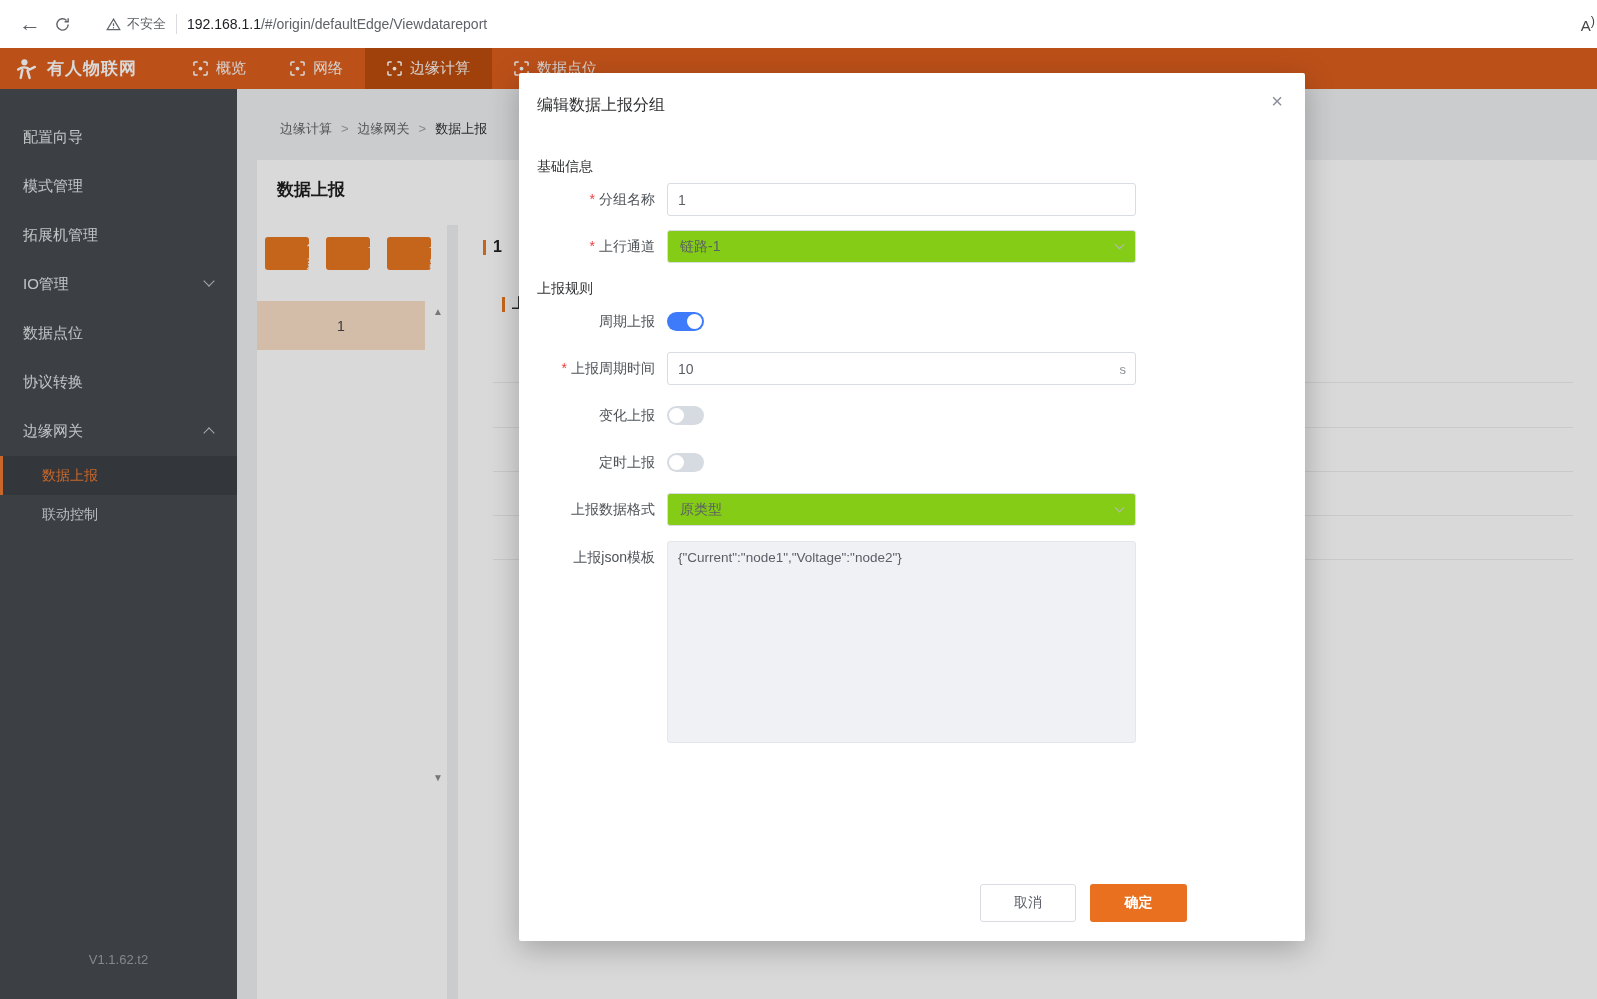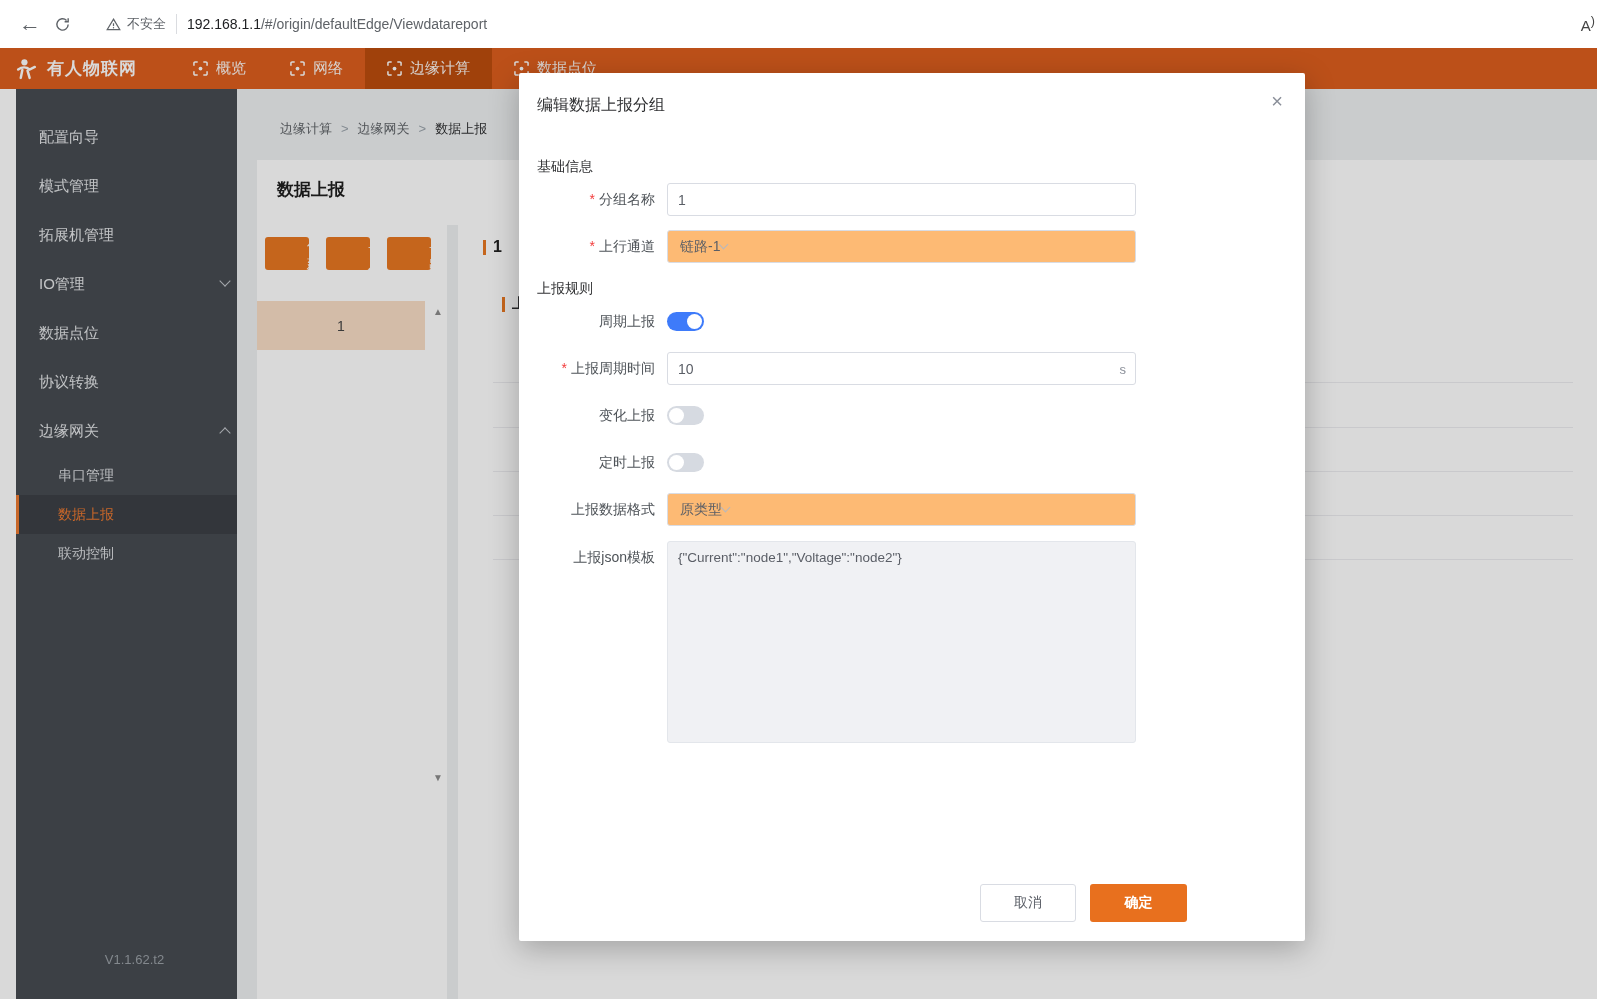--- a/index.html
+++ b/index.html
@@ -22,21 +22,21 @@
 
   
   .app-header { position:absolute; top:0; left:0; right:0; height:41px; background:#dd5f1e; display:flex; align-items:center; color:#fff; }
   .brand { display:flex; align-items:center; gap:8px; padding-left:14px; }
   .brand-name { font-size:17px; font-weight:bold; letter-spacing:1px; }
   .top-nav { display:flex; height:100%; margin-left:34px; }
   .nav-item { display:flex; align-items:center; gap:8px; padding:0 22px; height:100%; font-size:15px; cursor:pointer; color:rgba(255,255,255,.95); }
   .nav-item.active { background:#bc4d0e; }
 
   
-  .sidebar { position:absolute; top:41px; left:16px; width:237px; bottom:0; background:#474c52; }
+  .sidebar { position:absolute; top:41px; left:0; width:237px; bottom:0; background:#474c52; }
   .side-list { list-style:none; padding-top:24px; }
   .side-item { position:relative; height:49px; display:flex; align-items:center; padding-left:23px; color:#e4e6e8; font-size:15px; cursor:pointer; }
   .side-sub { position:relative; height:39px; display:flex; align-items:center; padding-left:42px; color:#dcdee1; font-size:14px; cursor:pointer; }
   .side-sub.active { background:#3c4046; color:#ec7931; border-left:3px solid #ec7931; padding-left:39px; }
   .chev { position:absolute; right:24px; width:8px; height:8px; border-right:1.6px solid #c3c7cc; border-bottom:1.6px solid #c3c7cc; }
   .chev.down { transform:rotate(45deg); top:17px; }
   .chev.up { transform:rotate(-135deg); top:22px; }
   .version { position:absolute; bottom:32px; left:0; right:0; text-align:center; color:#9aa0a6; font-size:13px; }
 
   
@@ -71,21 +71,21 @@
   .m-sec.rules { margin-top:15px; }
   .frow { display:flex; align-items:center; height:31px; margin:0 169px 16px 18px; }
   .frow.tall { height:auto; align-items:flex-start; }
   .flabel { width:118px; text-align:right; font-size:14px; color:#4e5358; margin-right:12px; flex:none; }
   .frow.tall .flabel { padding-top:8px; }
   .required::before { content:"*"; color:#f23c3c; margin-right:4px; }
   .t-input { flex:1; height:33px; border:1px solid #d9dce3; border-radius:3px; padding:0 10px; font-size:14px; color:#5a5e66; font-family:inherit; outline:none; background:#fff; }
   .input-wrap { position:relative; flex:1; display:flex; }
   .input-wrap .t-input { width:100%; }
   .suffix { position:absolute; right:10px; top:50%; transform:translateY(-50%); font-size:13px; color:#8a8f99; }
-  .sel { flex:1; height:33px; border:1px solid #d9dce3; border-radius:3px; padding:0 12px; font-size:14px; color:#5a5e66; display:flex; align-items:center; cursor:pointer; background:#fdba74; }
+  .sel { flex:1; height:33px; border:1px solid #d9dce3; border-radius:3px; padding:0 12px; font-size:14px; color:#5a5e66; display:flex; align-items:center; justify-content:space-between; cursor:pointer; background:#84cc16; }
   .sel-chev { width:7px; height:7px; border-right:1.6px solid #b4b9c2; border-bottom:1.6px solid #b4b9c2; transform:rotate(45deg); margin-top:-4px; }
   .toggle { width:37px; height:19px; border-radius:10px; background:#d6dae1; position:relative; cursor:pointer; flex:none; }
   .toggle::after { content:""; position:absolute; width:15px; height:15px; border-radius:50%; background:#fff; top:2px; left:2px; }
   .toggle.on { background:#3e7bfa; }
   .toggle.on::after { left:20px; }
   .t-area { flex:1; height:202px; background:#f0f1f4; border:1px solid #e3e6eb; border-radius:3px; padding:8px 10px; font-size:13.5px; color:#5a5e66; resize:none; font-family:inherit; outline:none; }
   .m-footer { position:absolute; bottom:19px; right:118px; display:flex; gap:14px; }
   .btn-cancel { width:96px; height:38px; background:#fff; border:1px solid #d9dce3; border-radius:3px; color:#5a5e66; font-size:14px; cursor:pointer; font-family:inherit; }
   .btn-confirm { width:97px; height:38px; background:#e8701e; border:none; border-radius:3px; color:#fff; font-size:14px; font-weight:bold; cursor:pointer; font-family:inherit; }
 </style>
@@ -178,23 +178,20 @@
         <li class="side-item">
             <span>数据点位</span>
           </li>
         <li class="side-item">
             <span>协议转换</span>
           </li>
         <li class="side-item">
             <span>边缘网关</span>
             <span class="chev up"></span>
           </li>
-        <li class="side-sub">
-            <span>串口管理</span>
-          </li>
         <li class="side-sub active">
             <span>数据上报</span>
           </li>
         <li class="side-sub">
             <span>联动控制</span>
           </li>
       </ul>
       <div class="version">V1.1.62.t2</div>
     </aside>
 

